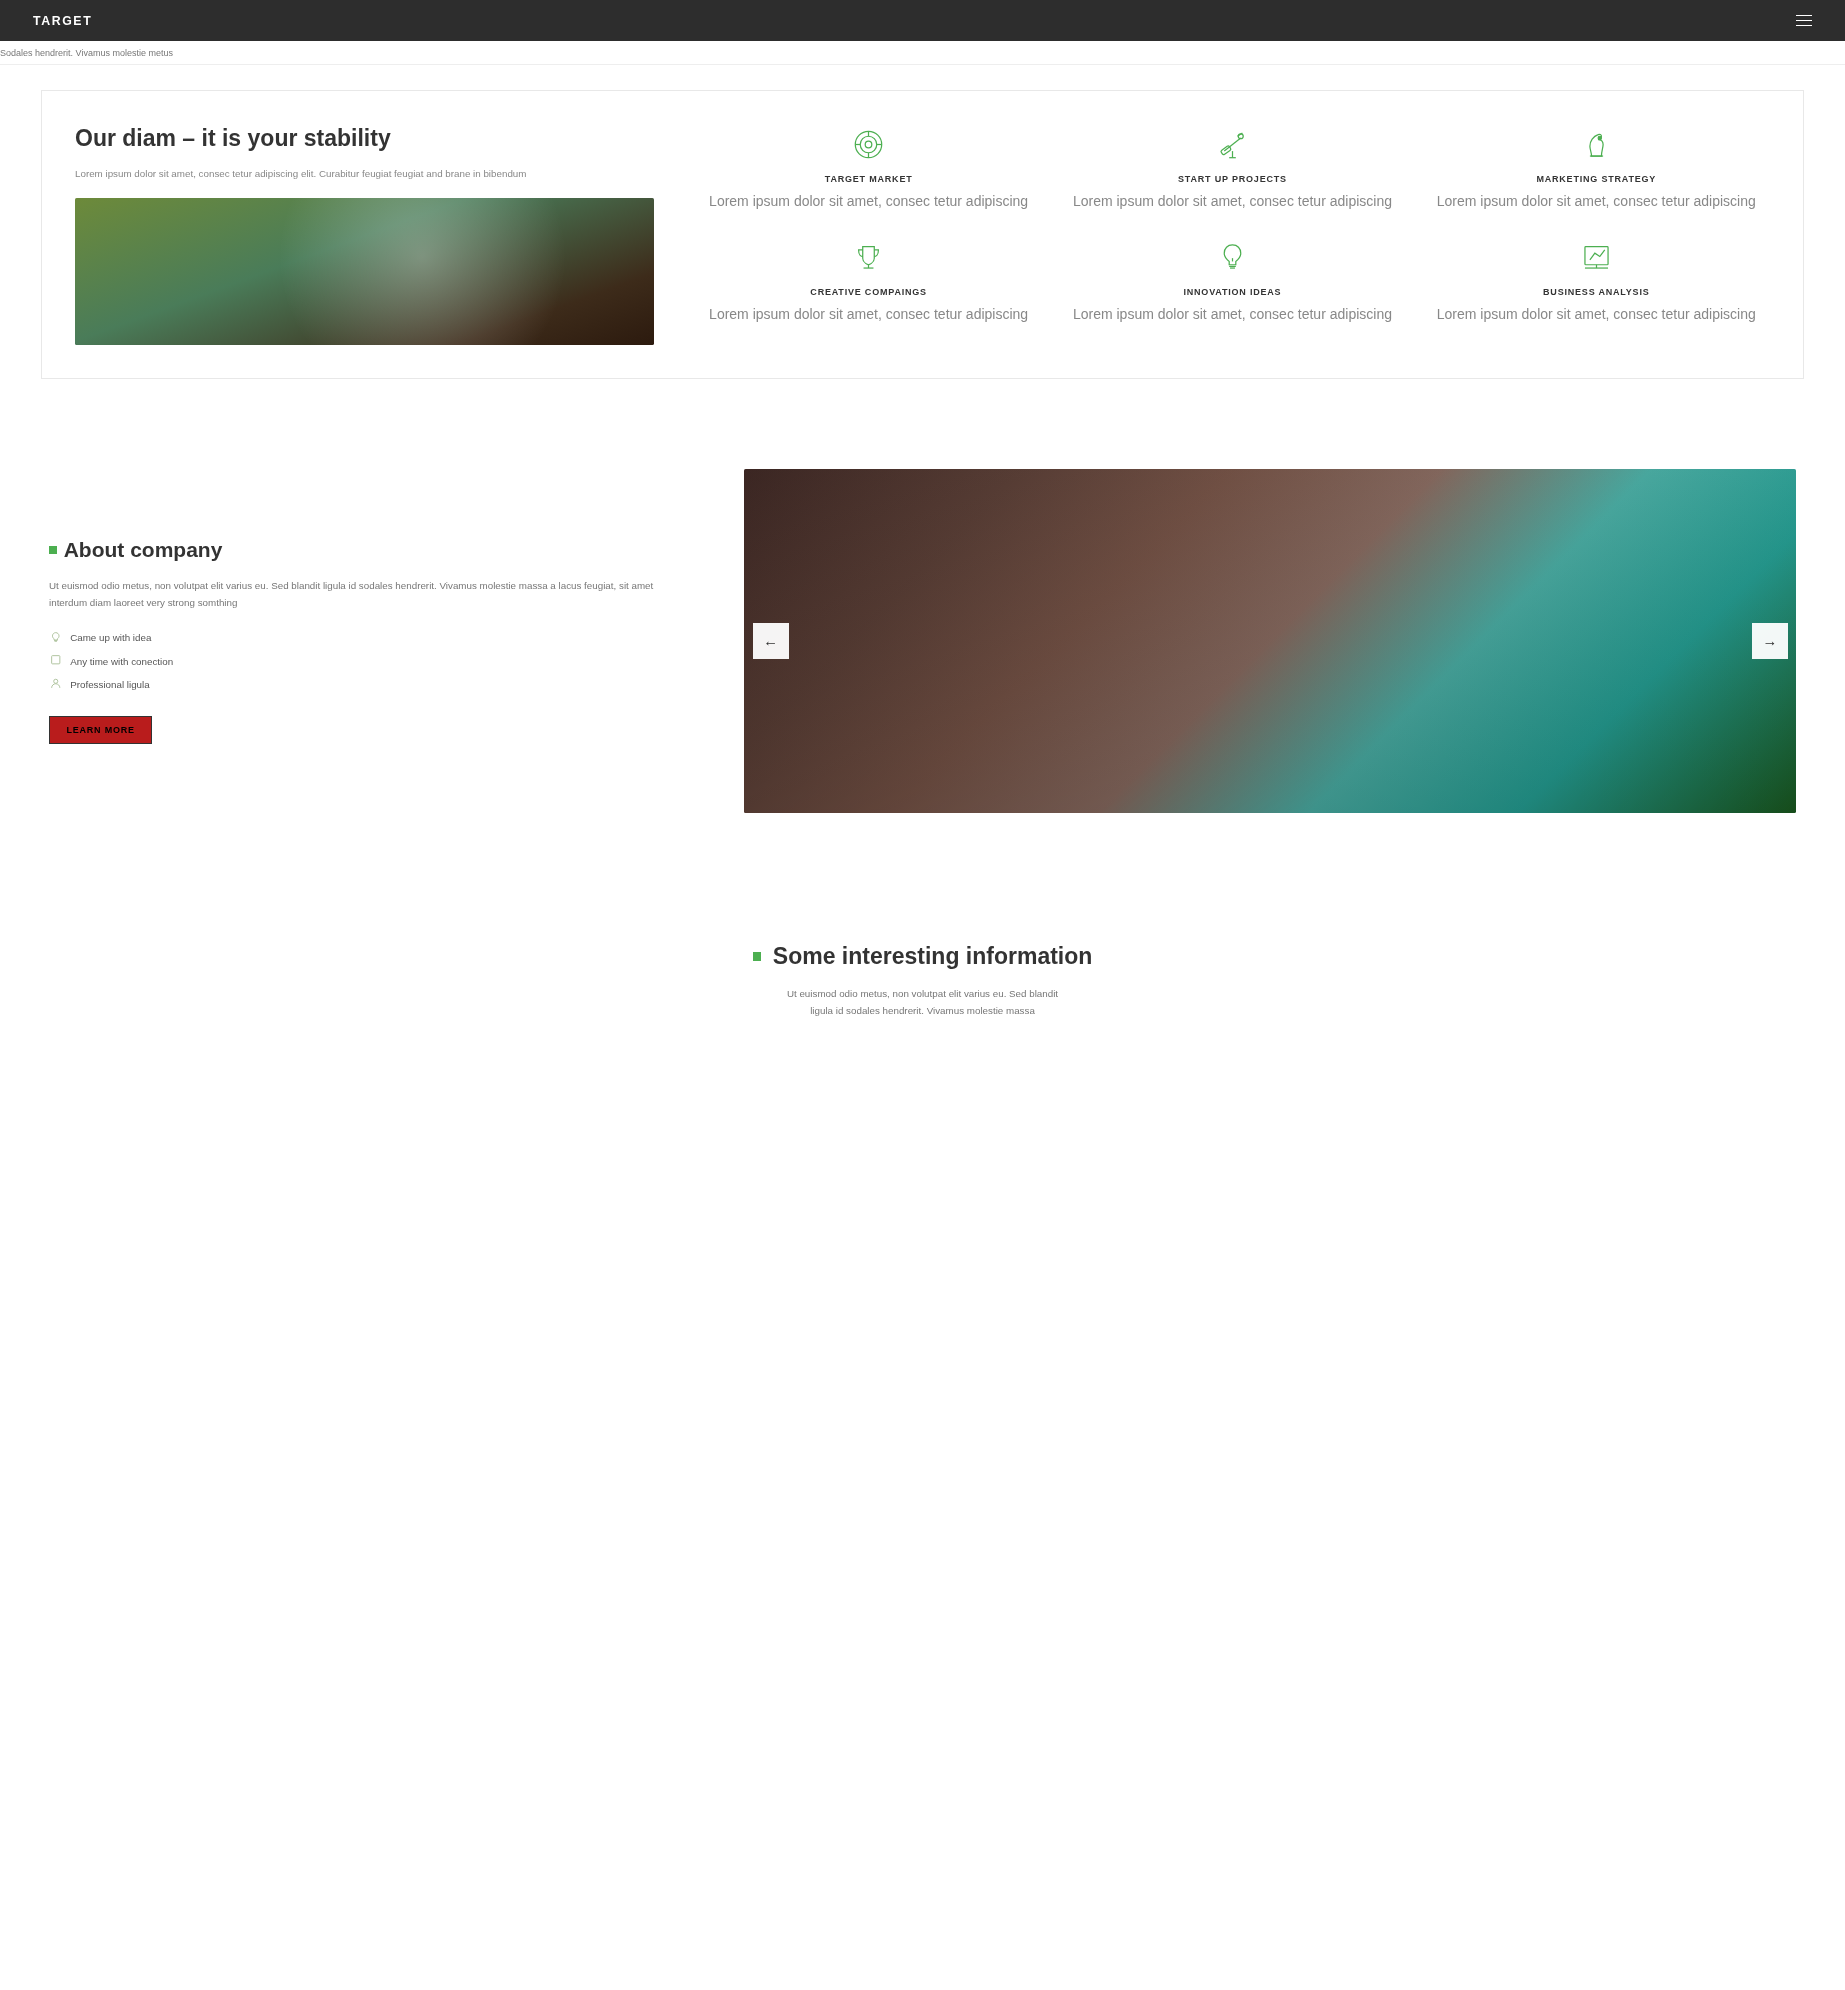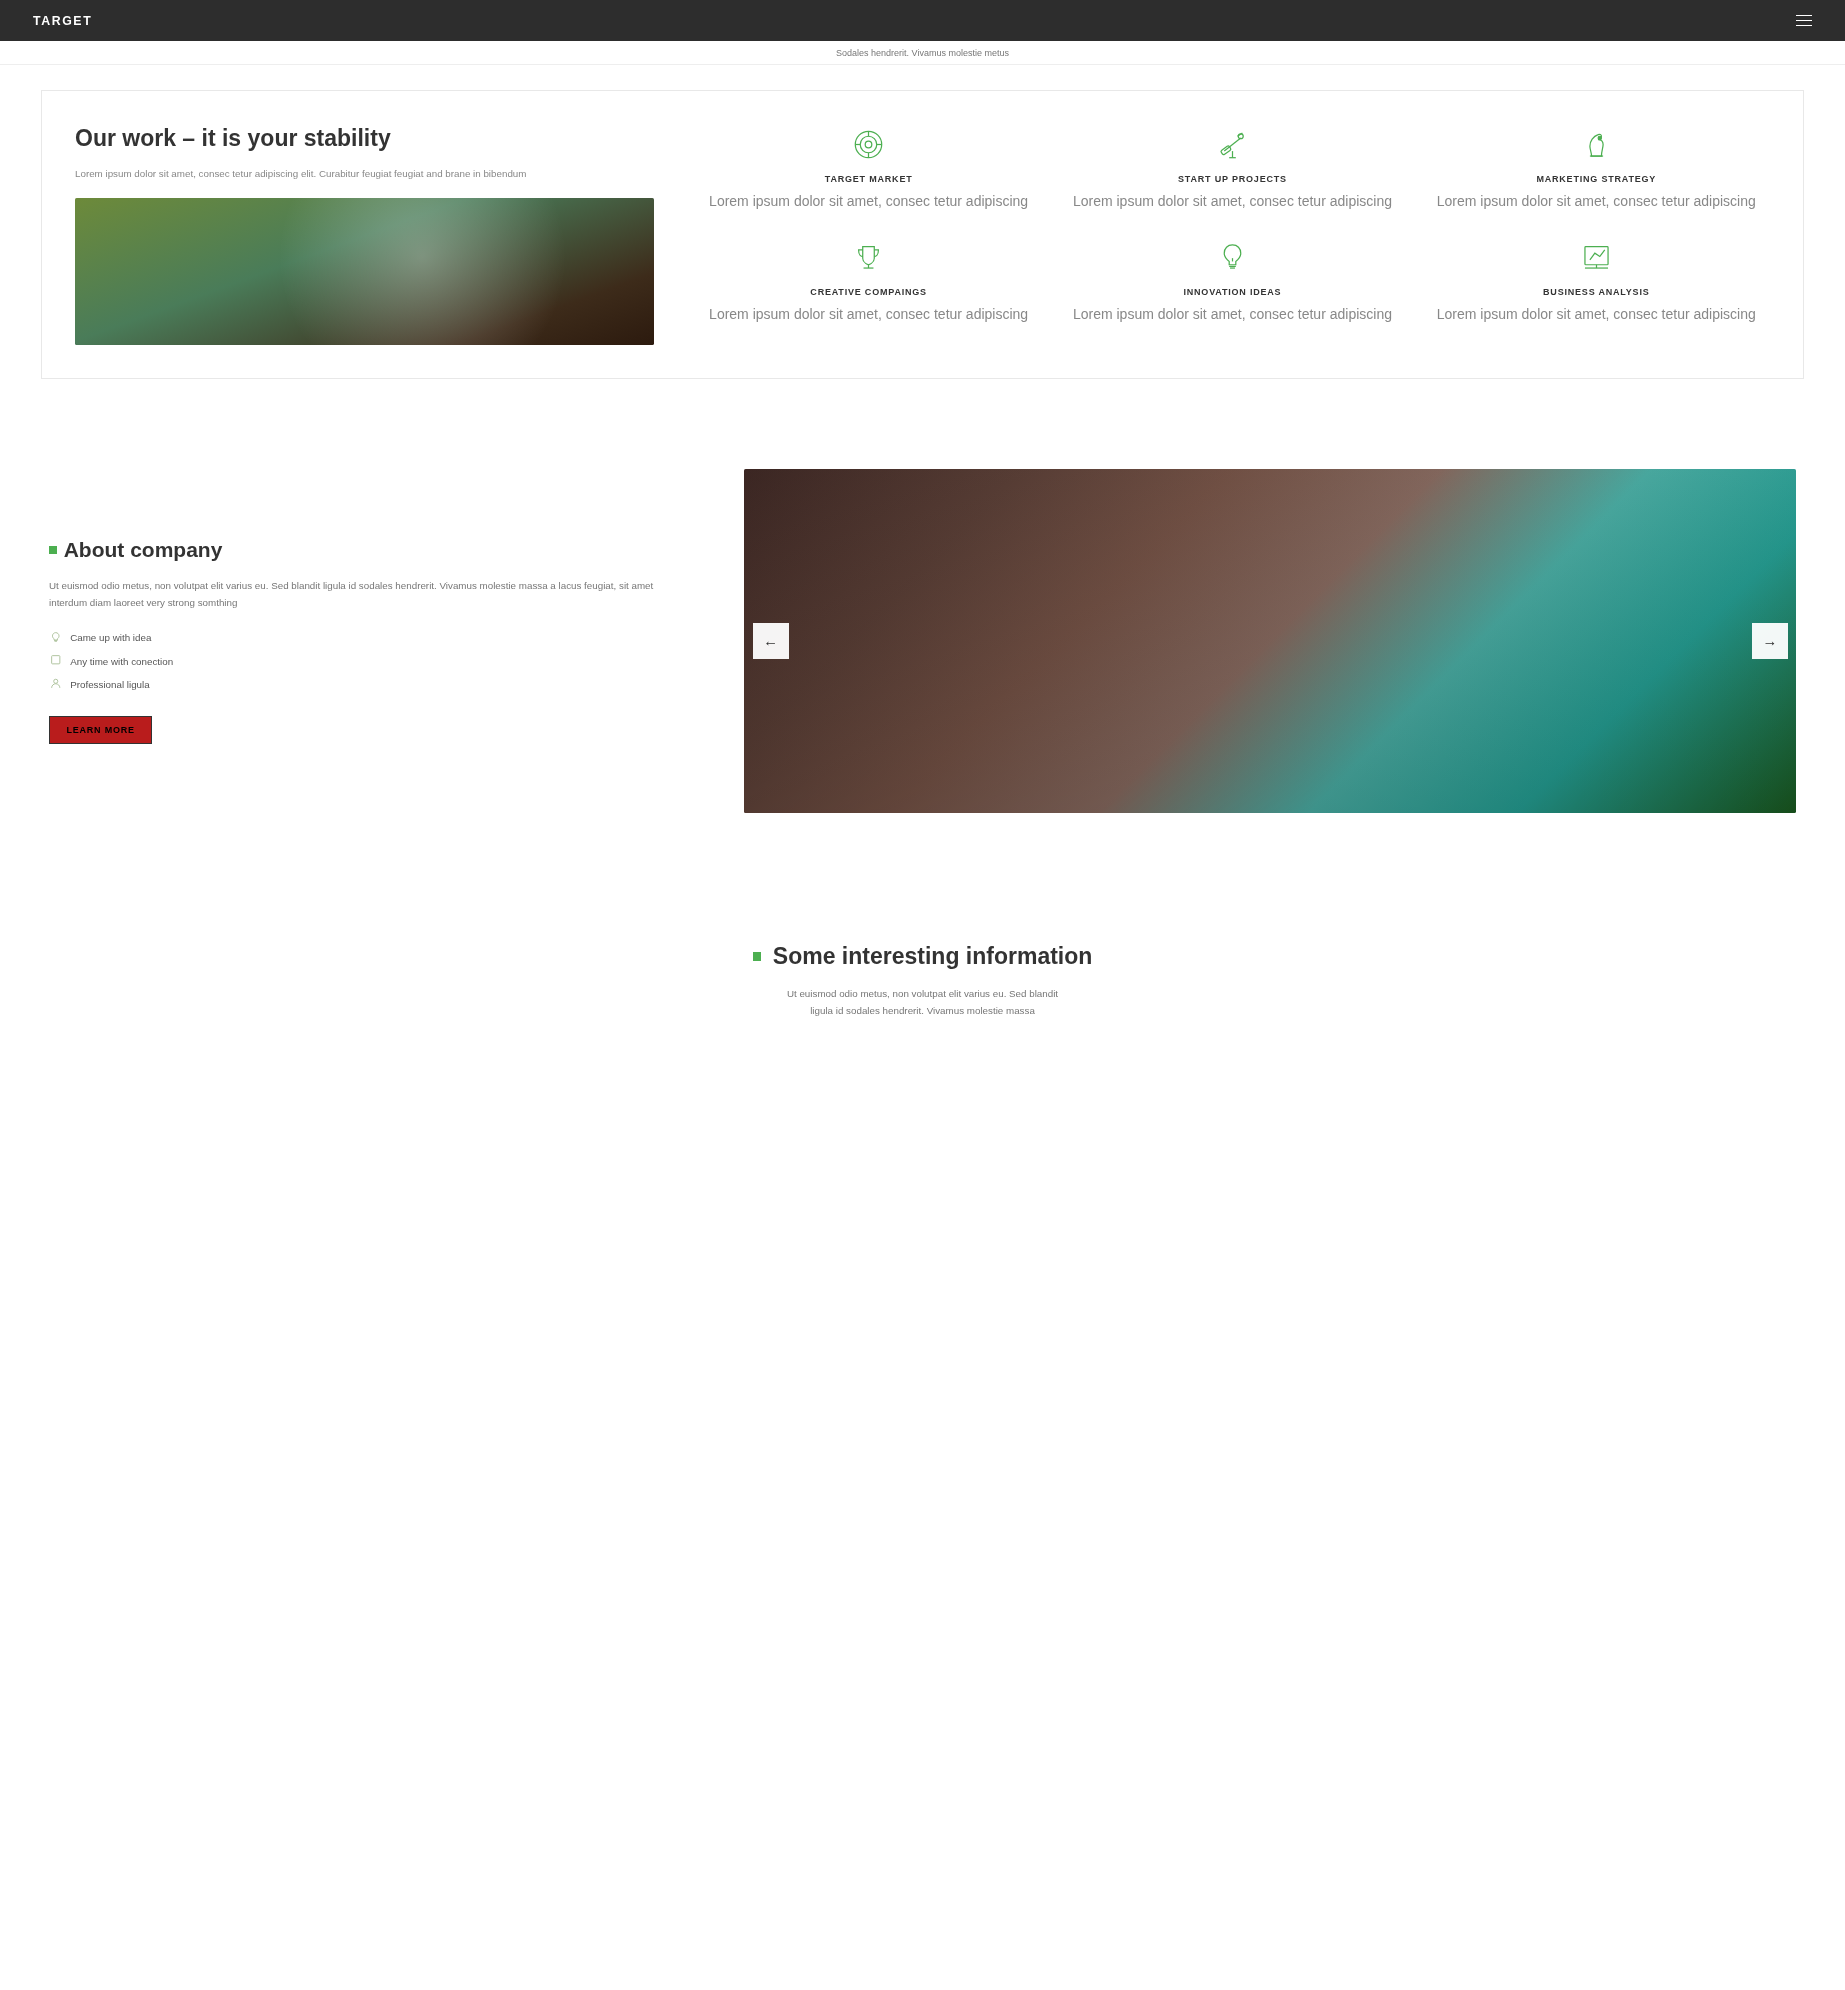--- a/index.html
+++ b/index.html
@@ -28,21 +28,21 @@
     }
     .navbar-menu span {
       display: block;
       width: 16.4px;
       height: 1.6px;
       background: #fff;
     }
 
     
     .ticker-bar {
-      text-align: center;
+      text-align: left;
       padding: 6.5px 0;
       font-size: 9px;
       color: #777;
       border-bottom: 0.8px solid #eee;
     }
 
     
     .section-work {
       padding: 49px 65px;
       display: flex;
@@ -248,21 +248,21 @@
 
 <div class="ticker-bar">
   <span>Sodales hendrerit. Vivamus molestie metus</span>
 </div>
 
 <div style="margin: 24.5px 41px;">
   <div style="border: 0.8px solid #e8e8e8; padding: 33px 33px 33px 33px;">
     <div class="section-work" style="padding: 0; gap: 41px;">
 
       <div class="section-work-left">
-        <h2>Our work – it is your stability</h2>
+        <h2>Our diam – it is your stability</h2>
         <p>Lorem ipsum dolor sit amet, consec tetur adipiscing elit. Curabitur feugiat feugiat and brane in bibendum</p>
         <div class="work-image">
           <div class="work-image-inner"></div>
         </div>
       </div>
 
       <div class="section-work-right">
 
         <div class="work-feature">
           <div class="work-feature-icon">

